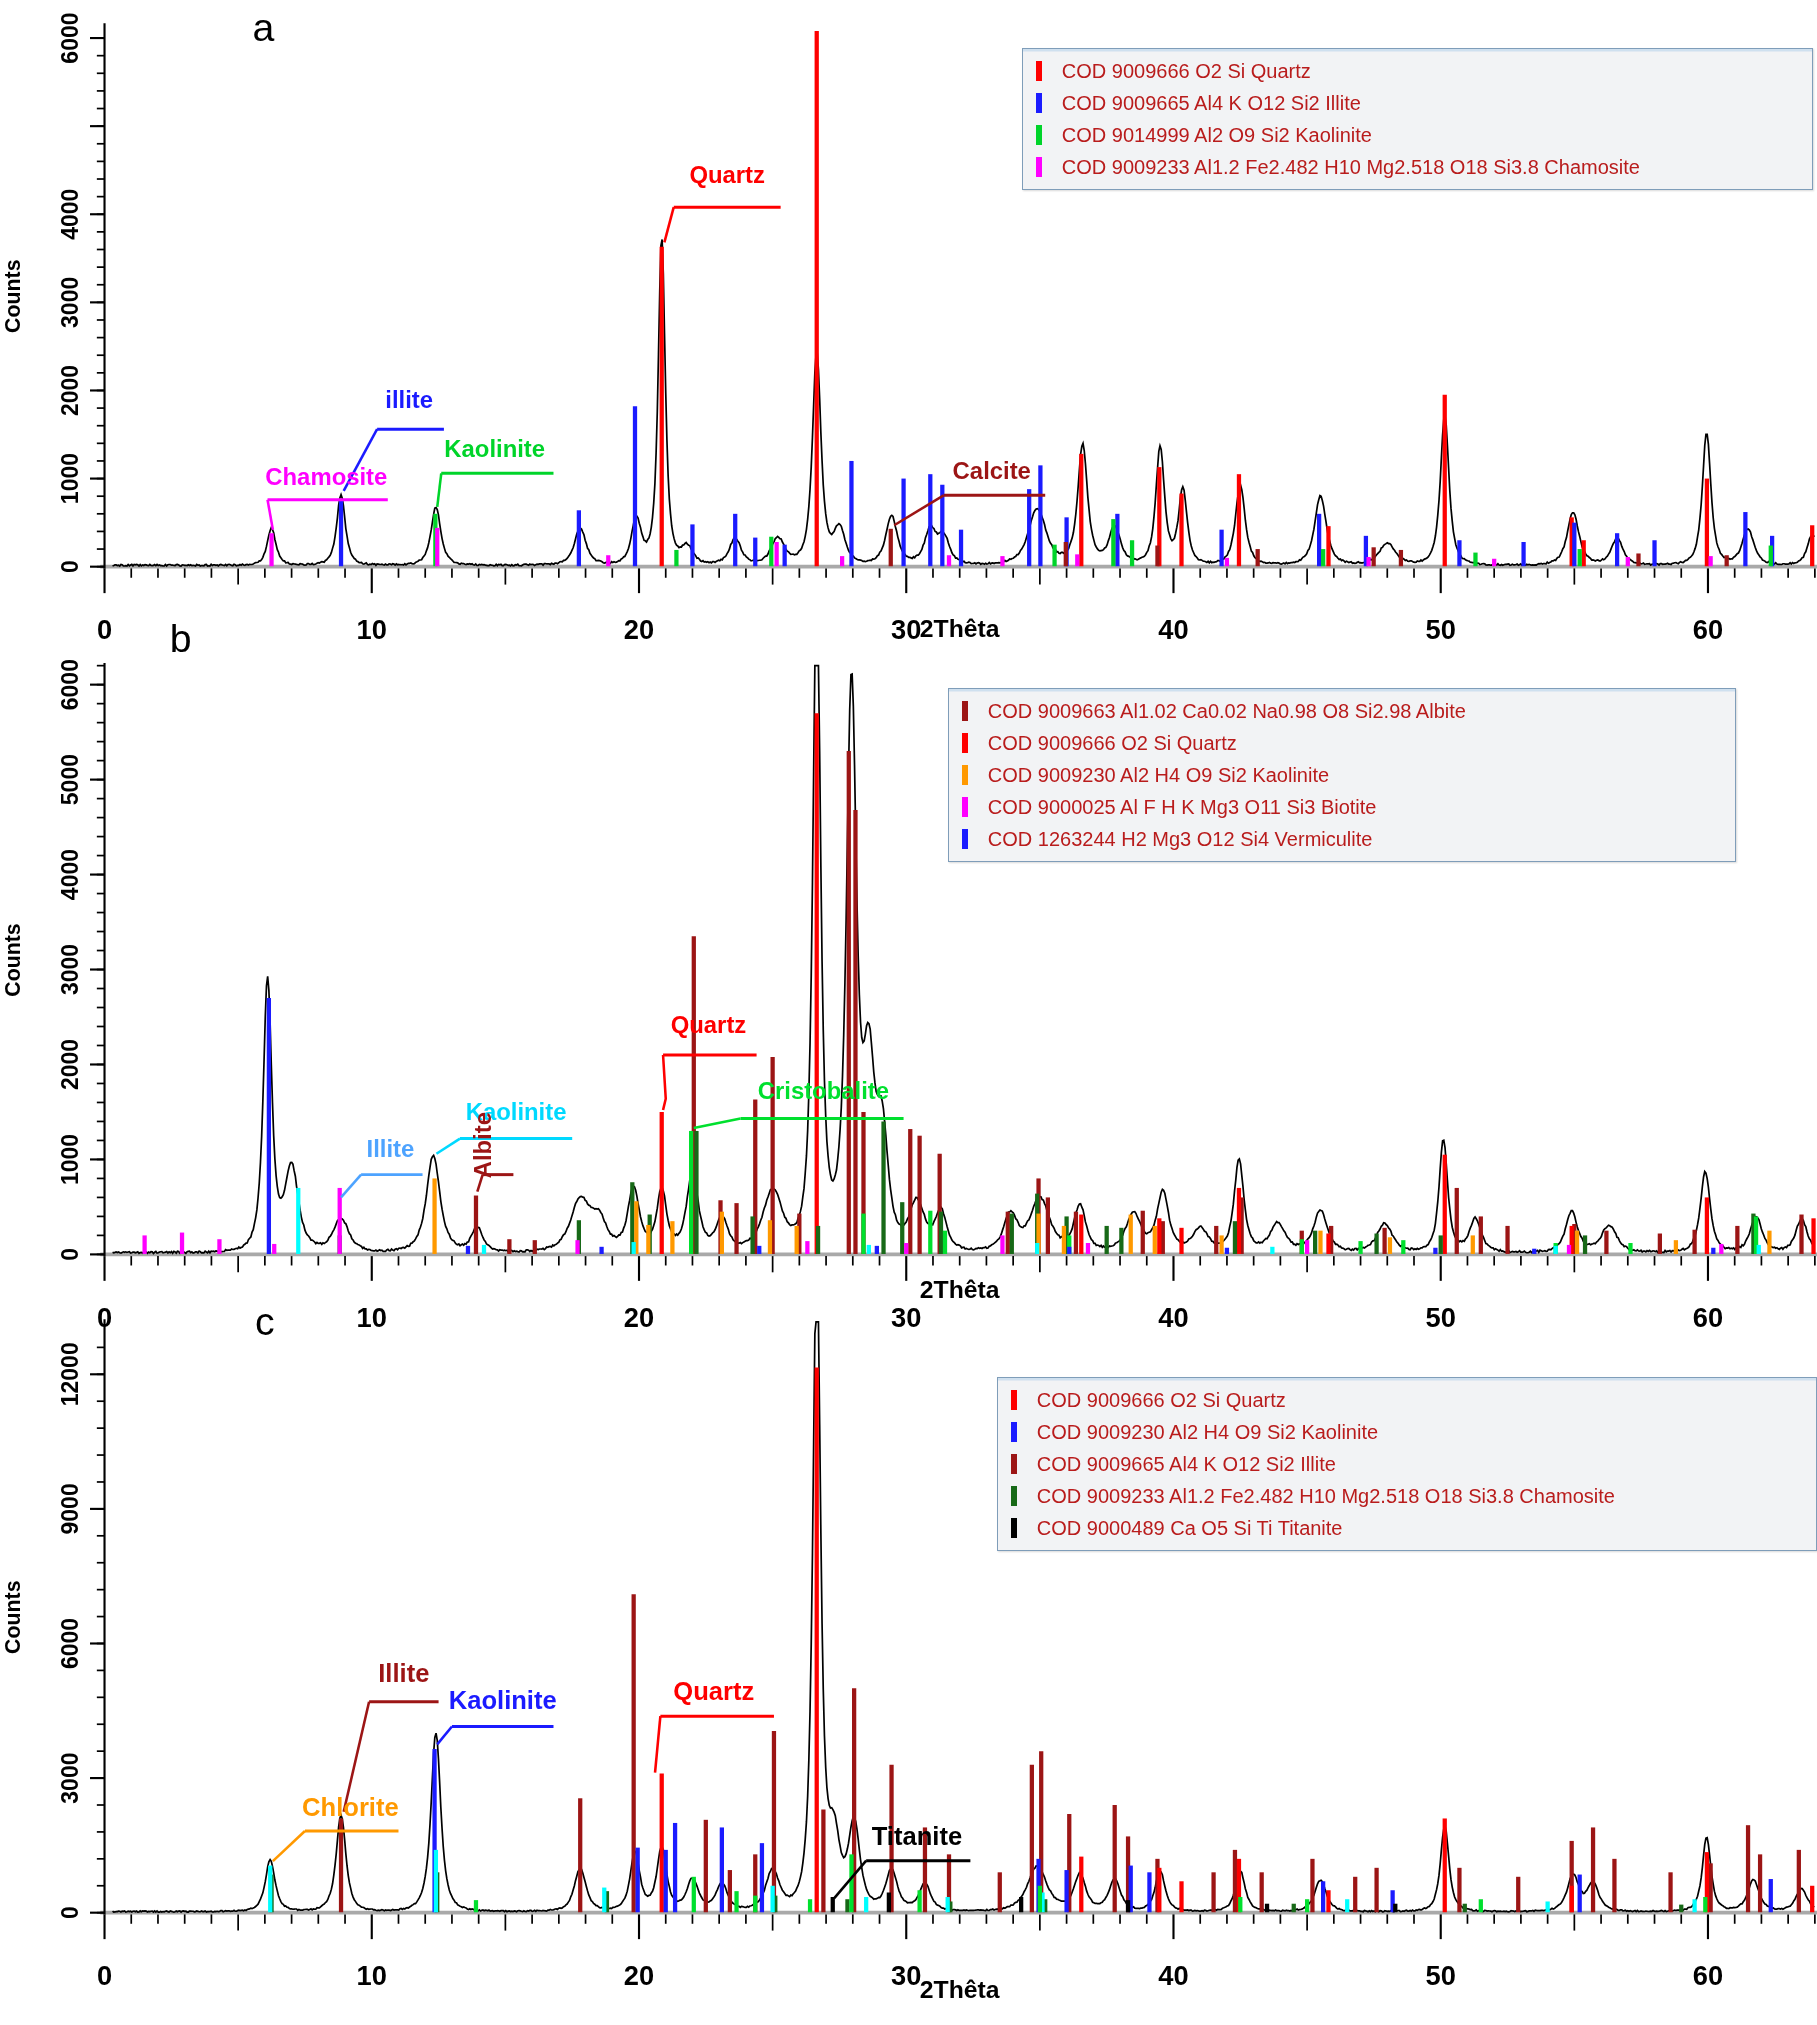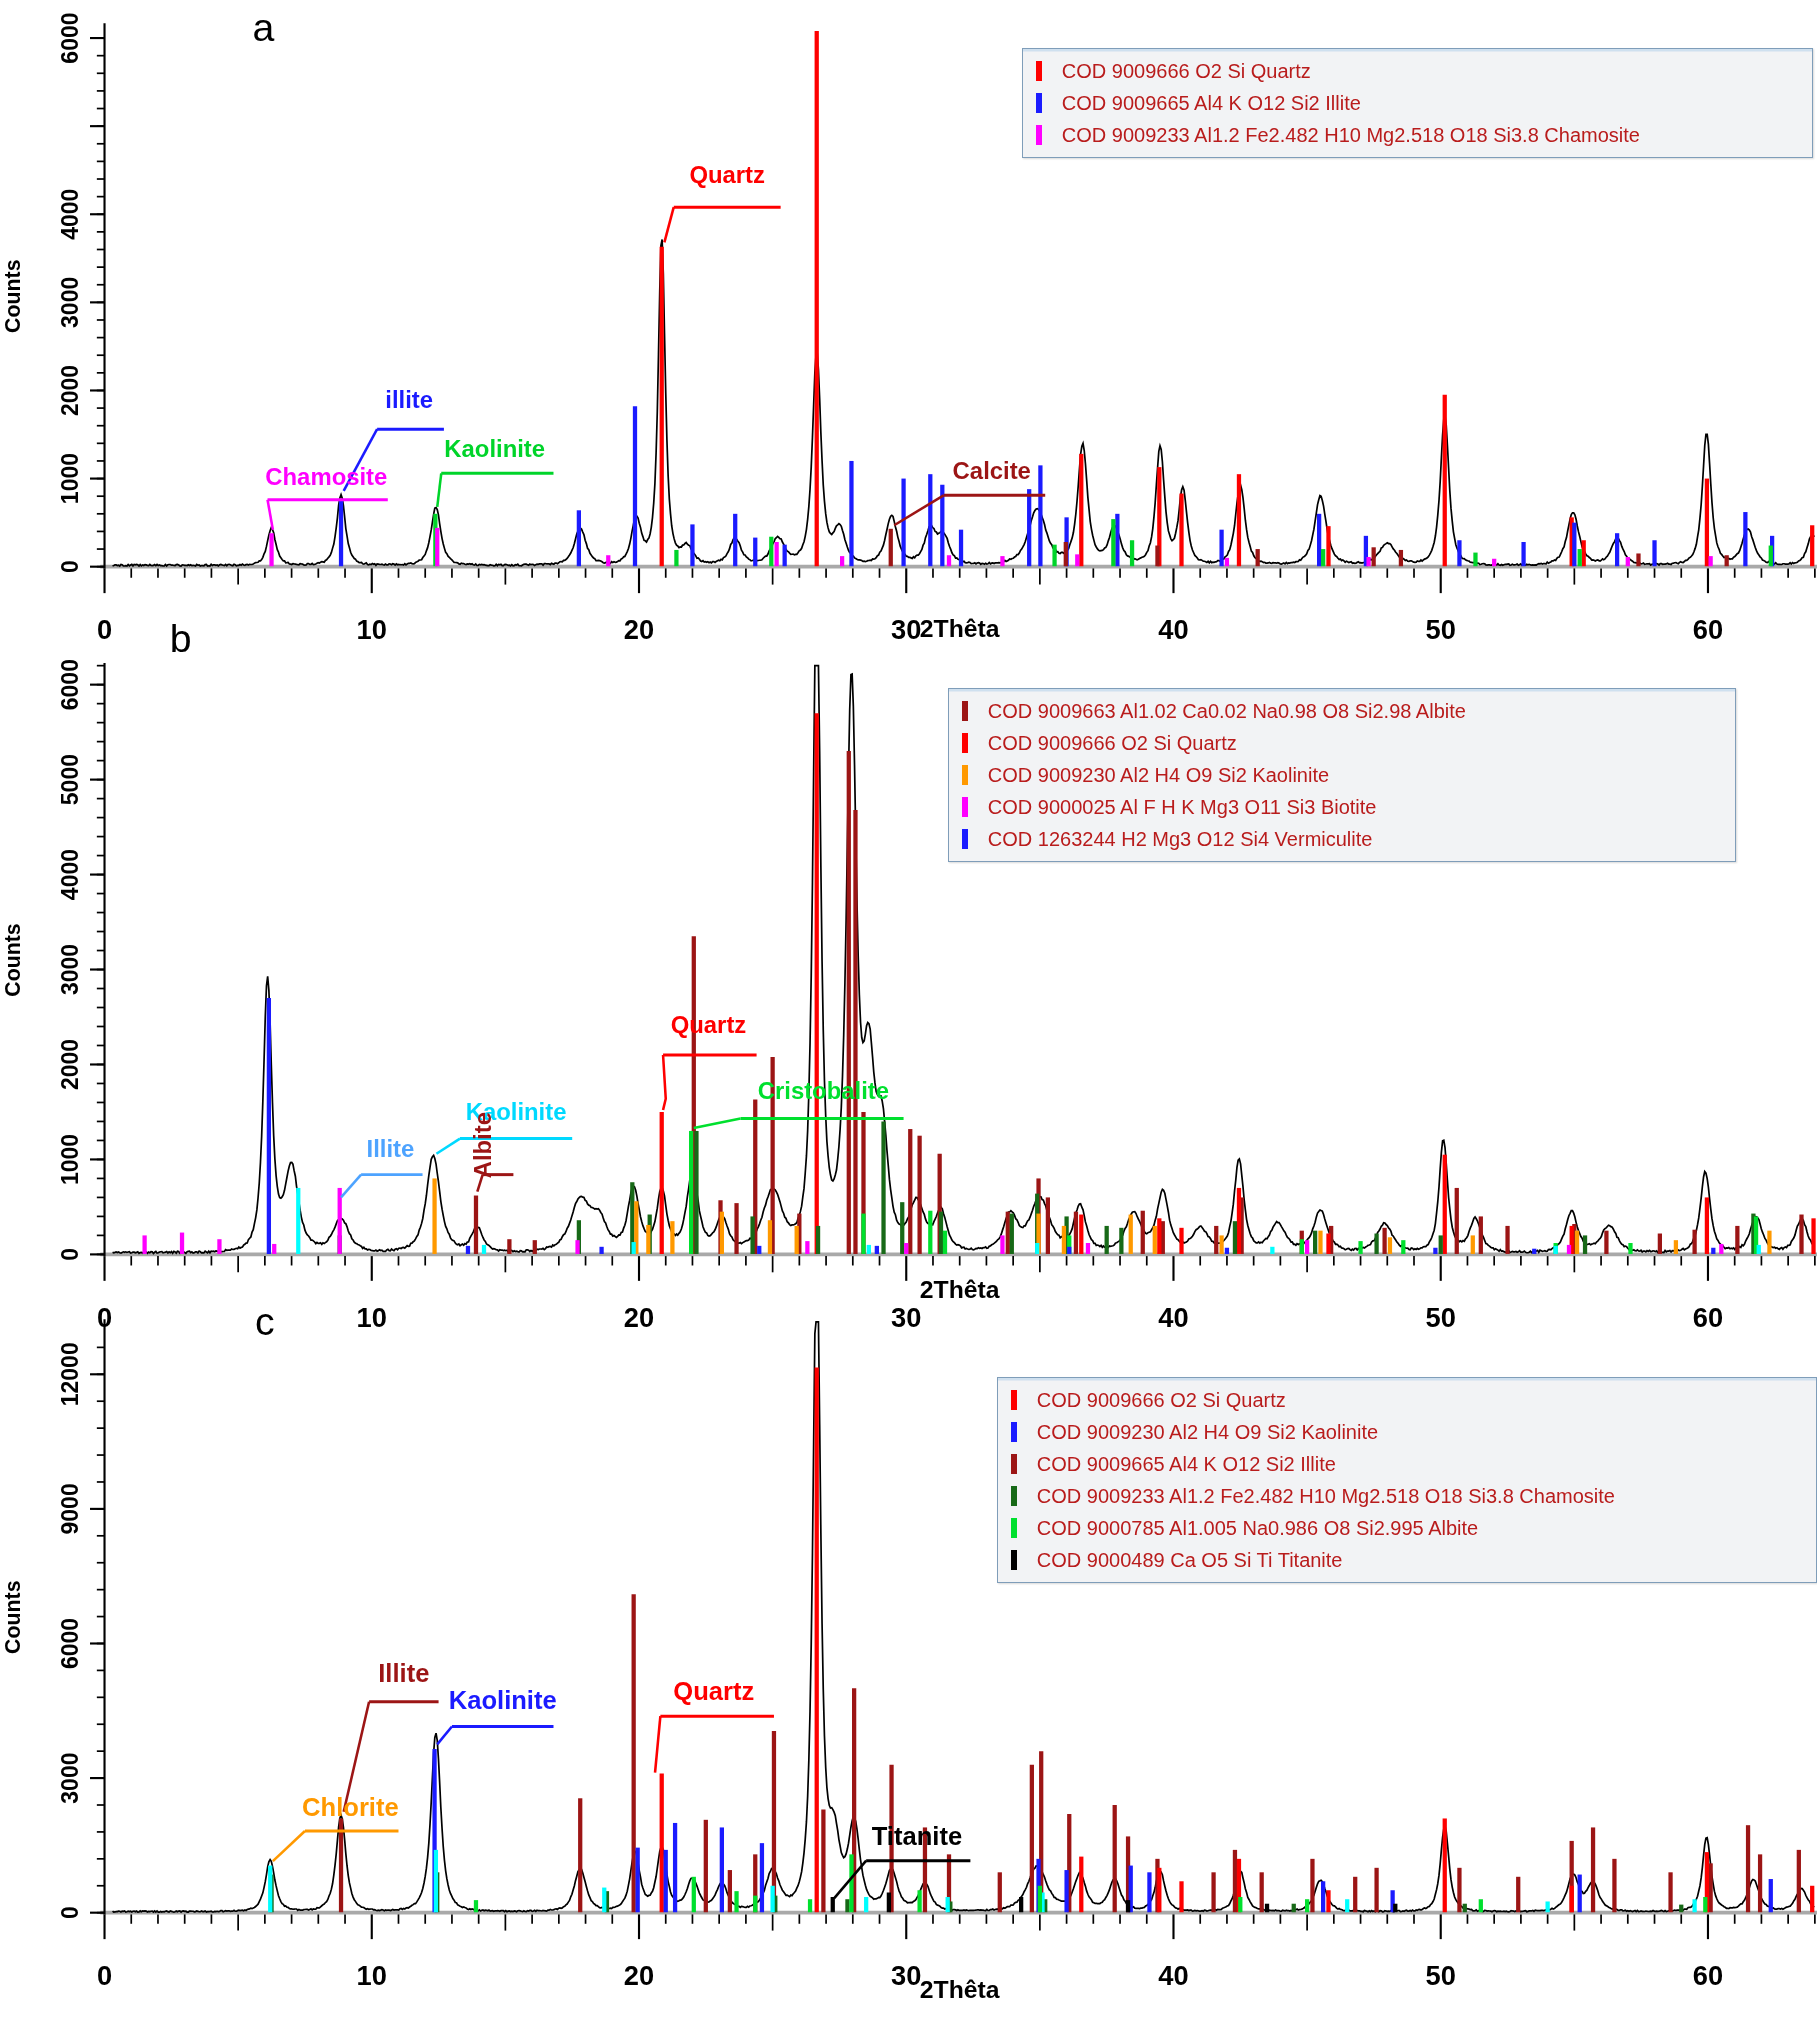--- a/index.html
+++ b/index.html
@@ -802,20 +802,24 @@
   <div class="legend" id="legend-0" style="left: 1022px; top: 48px; width: 791px;">
       <div class="legend-item">
         <span class="legend-swatch" style="background: rgb(254, 0, 0);"></span>
         <span class="legend-label">COD 9009666 O2 Si Quartz</span>
       </div>
       <div class="legend-item">
         <span class="legend-swatch" style="background: rgb(27, 27, 255);"></span>
         <span class="legend-label">COD 9009665 Al4 K O12 Si2 Illite</span>
       </div>
       <div class="legend-item">
+        <span class="legend-swatch" style="background: rgb(0, 212, 42);"></span>
+        <span class="legend-label">COD 9014999 Al2 O9 Si2 Kaolinite</span>
+      </div>
+      <div class="legend-item">
         <span class="legend-swatch" style="background: rgb(255, 0, 255);"></span>
         <span class="legend-label">COD 9009233 Al1.2 Fe2.482 H10 Mg2.518 O18 Si3.8 Chamosite</span>
       </div>
     </div>
   <div class="legend" id="legend-1" style="left: 948px; top: 688px; width: 788px;">
       <div class="legend-item">
         <span class="legend-swatch" style="background: rgb(156, 21, 21);"></span>
         <span class="legend-label">COD 9009663 Al1.02 Ca0.02 Na0.98 O8 Si2.98 Albite</span>
       </div>
       <div class="legend-item">
@@ -844,24 +848,20 @@
         <span class="legend-swatch" style="background: rgb(27, 27, 255);"></span>
         <span class="legend-label">COD 9009230 Al2 H4 O9 Si2 Kaolinite</span>
       </div>
       <div class="legend-item">
         <span class="legend-swatch" style="background: rgb(156, 21, 21);"></span>
         <span class="legend-label">COD 9009665 Al4 K O12 Si2 Illite</span>
       </div>
       <div class="legend-item">
         <span class="legend-swatch" style="background: rgb(23, 105, 23);"></span>
         <span class="legend-label">COD 9009233 Al1.2 Fe2.482 H10 Mg2.518 O18 Si3.8 Chamosite</span>
-      </div>
-      <div class="legend-item">
-        <span class="legend-swatch" style="background: rgb(0, 224, 46);"></span>
-        <span class="legend-label">COD 9000785 Al1.005 Na0.986 O8 Si2.995 Albite</span>
       </div>
       <div class="legend-item">
         <span class="legend-swatch" style="background: rgb(0, 0, 0);"></span>
         <span class="legend-label">COD 9000489 Ca O5 Si Ti Titanite</span>
       </div>
     </div>
 </div>
 
 
 </body></html>

